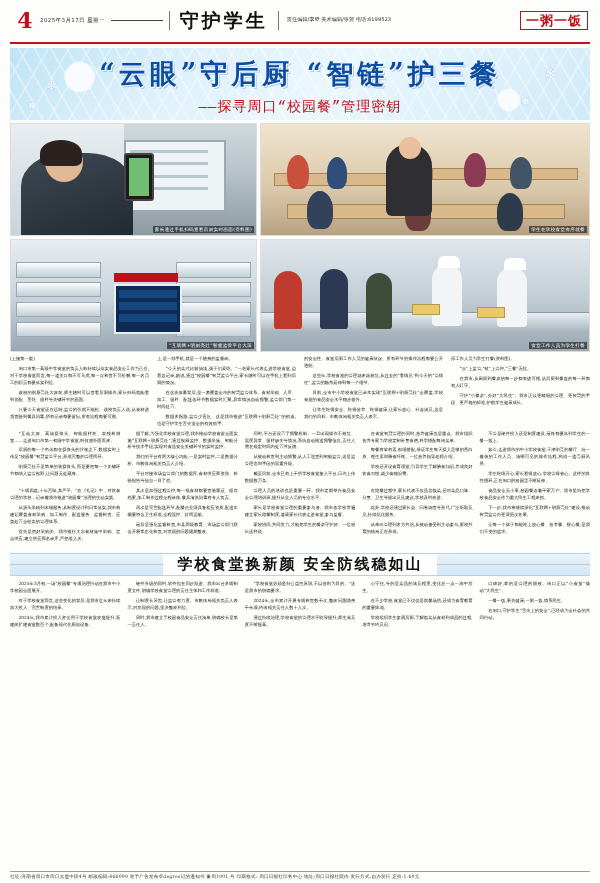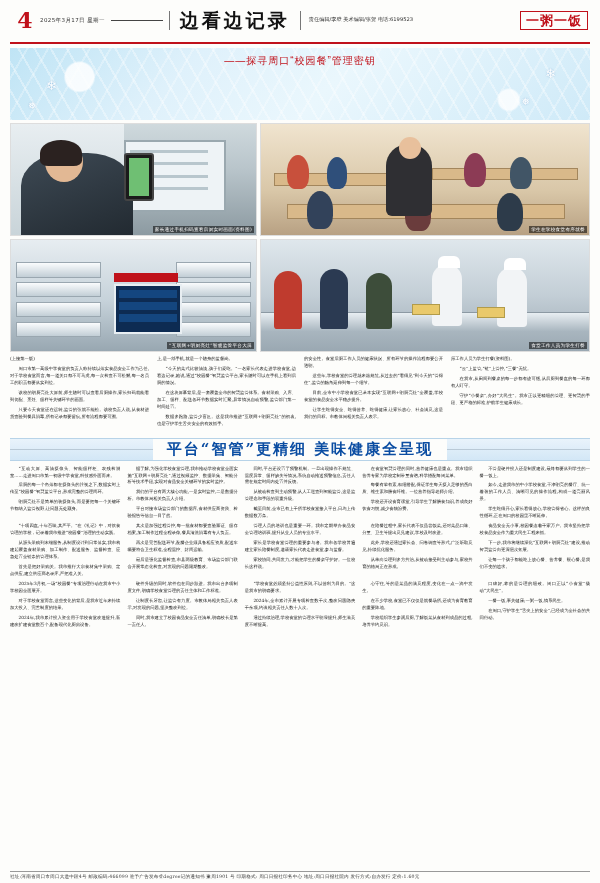--- a/index.html
+++ b/index.html
@@ -114,22 +114,22 @@
     color: #0b4da2;
     text-shadow:
       1px 1px 0 #ffffff,
       2px 2px 0 rgba(11,77,162,0.25);
     white-space: nowrap;
   }
   .hero-sub {
     position: relative;
     text-align: center;
     margin-top: 6px;
-    font-family: Liberation Sans, sans-serif;
-    font-size: 10px;
+    font-family: Liberation Mono, monospace;
+    font-size: 14px;
     color: #c0111a;
     letter-spacing: 1px;
   }
   .dove {
     position: absolute;
     color: #ffffff;
     font-size: 13px;
     opacity: 0.95;
     text-shadow: 0 0 2px rgba(0,80,160,0.35);
   }
@@ -263,30 +263,31 @@
 </style>
 </head>
 <body>
 
 <div class="page">
 
   <div class="masthead">
     <div class="page-num">4</div>
     <div class="issue-date">2025年3月17日 星期一</div>
     <div class="masthead-rule-left"></div>
-    <div class="section-title">边看边记录</div>
+    <div class="section-title">守护学生</div>
     <div class="editors">责任编辑/李壁   美术编辑/张贺   电话:6199523</div>
     <div class="nameplate">一粥一饭</div>
   </div>
 
   <div class="hero">
     <div class="dove" style="left:36px; top:30px;">❄</div>
     <div class="dove" style="left:18px; top:52px; font-size:10px;">❅</div>
     <div class="dove" style="right:34px; top:18px;">❄</div>
     <div class="dove" style="right:60px; top:48px; font-size:10px;">❅</div>
+    <div class="hero-title">“云眼”守后厨 “智链”护三餐</div>
     <div class="hero-sub">——探寻周口“校园餐”管理密钥</div>
   </div>
 
   <div class="photos">
 
     <div class="photo p1">
       <div class="wall"></div>
       <div class="screen">
         <div class="screenline" style="top:12%"></div>
         <div class="screenline" style="top:30%"></div>
@@ -374,23 +375,20 @@
       </div>
       <div>
         <p class="para">原工作人员为学生打餐(资料图)。</p>
         <p class="para indent">“云”上监管,“链”上管控,“三餐”无忧。</p>
         <p class="para indent">在我市,从田间到餐桌的每一步都有迹可循,从后厨到餐盘的每一环都有人盯守。</p>
         <p class="para indent">守护“小餐桌”,办好“大民生”。我市正以更精细的管理、更智慧的手段、更严格的标准,护航学生健康成长。</p>
       </div>
     </div>
   </div>
 
-  <div class="subhead-wrap hl-band">
-    <span class="subhead">平台“智管”更精细  美味健康全呈现</span>
-  </div>
   <div class="cols-5">
     <div>
       <p class="para indent">“互动大屏、高清摄像头、智能留样柜、农残检测室……走进周口市第一初级中学食堂,科技感扑面而来。</p>
       <p class="para indent">后厨的每一个角落都在摄像头的注视之下,数据实时上传至“校园餐”智慧监管平台,形成完整的管理闭环。</p>
       <p class="para indent">明厨亮灶不是简单的装摄像头,而是要把每一个关键环节都纳入监管视野,让问题无处藏身。</p>
     </div>
     <div>
       <p class="para indent">据了解,为强化学校食堂管理,我市推动学校食堂全面实施“互联网+明厨亮灶”,通过视频监控、数据采集、智能分析等技术手段,实现对食品安全关键环节的实时监控。</p>
       <p class="para indent">我们的平台有两大核心功能,一是实时监控,二是数据分析。市教体局相关负责人介绍。</p>
       <p class="para indent">平台对接市场监管部门的数据库,食材供应商资质、检验报告等信息一目了然。</p>
@@ -433,20 +431,23 @@
       <p class="para indent">此外,学校还通过家长会、问卷调查等形式,广泛听取意见,持续优化服务。</p>
       <p class="para indent">从单向管理到多方共治,从被动接受到主动参与,家校共育的格局正在形成。</p>
     </div>
     <div>
       <p class="para indent">食品安全无小事,校园餐连着千家万户。我市坚持把学校食品安全作为重大民生工程来抓。</p>
       <p class="para indent">下一步,我市将继续深化“互联网+明厨亮灶”建设,推动智慧监管向更深层次拓展。</p>
       <p class="para indent">让每一个孩子都能吃上放心餐、营养餐、暖心餐,是我们不变的追求。</p>
     </div>
   </div>
 
+  <div class="subhead-wrap hl-band">
+    <span class="subhead dark">学校食堂换新颜  安全防线稳如山</span>
+  </div>
   <div class="cols-5">
     <div>
       <p class="para indent">2025年3月初,一场“校园餐”专项治理行动在我市中小学校园全面展开。</p>
       <p class="para indent">对于学校食堂而言,这些变化的背后,是我市近年来持续加大投入、完善制度的结果。</p>
       <p class="para indent">2024年,我市累计投入资金用于学校食堂改造提升,新建改扩建食堂数百个,配备现代化厨房设备。</p>
     </div>
     <div>
       <p class="para indent">硬件升级的同时,软件也在同步跟进。我市出台多项制度文件,明确学校食堂管理的责任主体和工作标准。</p>
       <p class="para indent">让制度长牙齿,让监管有力度。市教体局相关负责人表示,对发现的问题,坚决整改到位。</p>
       <p class="para indent">同时,我市建立了校园食品安全责任清单,明确校长是第一责任人。</p>

